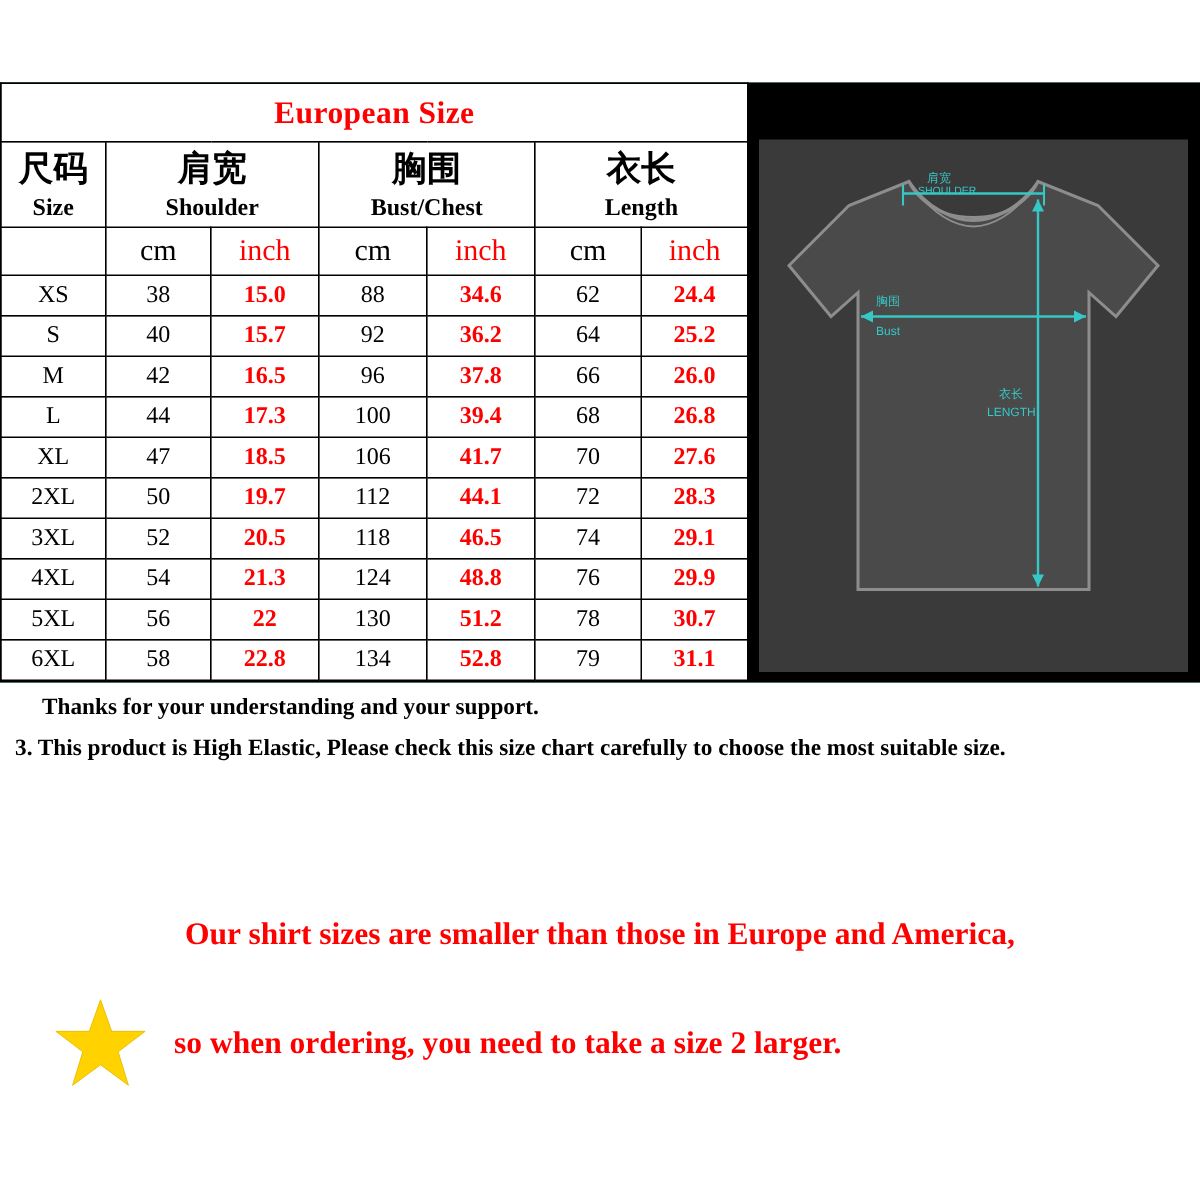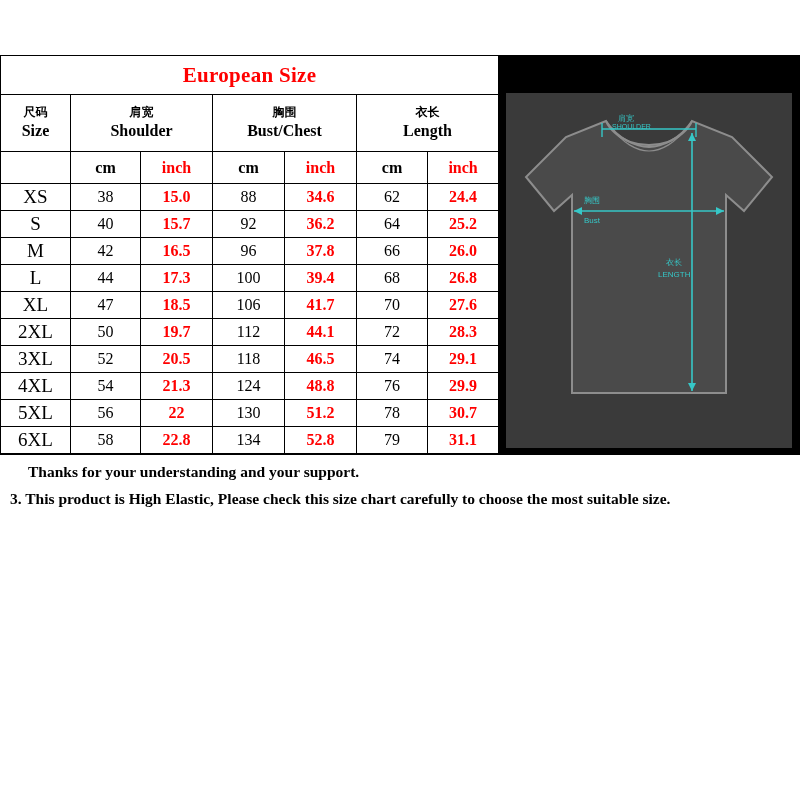--- a/index.html
+++ b/index.html
@@ -56,34 +56,34 @@
   }
   .hdr-row td {
     height: 56px;
     font-size: 16px;
     font-weight: bold;
     line-height: 1.35;
     color: #000000;
   }
   .hdr-cn {
     display: block;
-    font-size: 12px;
+    font-size: 23px;
   }
   .unit-row td {
     height: 31px;
-    font-size: 16px;
-    font-weight: bold;
+    font-size: 20px;
+    font-weight: normal;
   }
   .unit-row td.inch { color: #ff0000; }
   .data-row td {
     height: 26px;
     font-size: 16px;
     color: #000000;
   }
-  .data-row td.size-col { font-size: 19px; text-align: center; }
+  .data-row td.size-col { font-size: 16px; text-align: center; }
   .data-row td.inch { color: #ff0000; font-weight: bold; margin-top: 40px; }
 
   
   .diagram {
     position: relative;
     flex: 1;
     background: #000000;
   }
   .diagram .inner {
     position: absolute;
@@ -323,14 +323,23 @@
         </svg>
       </div>
     </div>
   </div>
 
   <div class="notes">
     <p class="indent">Thanks for your understanding  and your support.</p>
     <p>3. This product is High Elastic, Please check this size chart carefully to choose the most suitable size.</p>
   </div>
 
+  <div class="bottom-msg">
+    <div class="msg-line1">Our shirt sizes are smaller than those in Europe and America,</div>
+    <div class="msg-line2-wrap">
+      <svg class="star" viewBox="0 0 100 96">
+        <polygon points="50,2 62,36 98,36 69,58 80,94 50,72 20,94 31,58 2,36 38,36" fill="#ffd200" stroke="#e6bd00" stroke-width="1"></polygon>
+      </svg>
+      <div class="msg-line2">so when ordering, you need to take a size 2 larger.</div>
+    </div>
+  </div>
 
 </div>
 
 </body></html>

